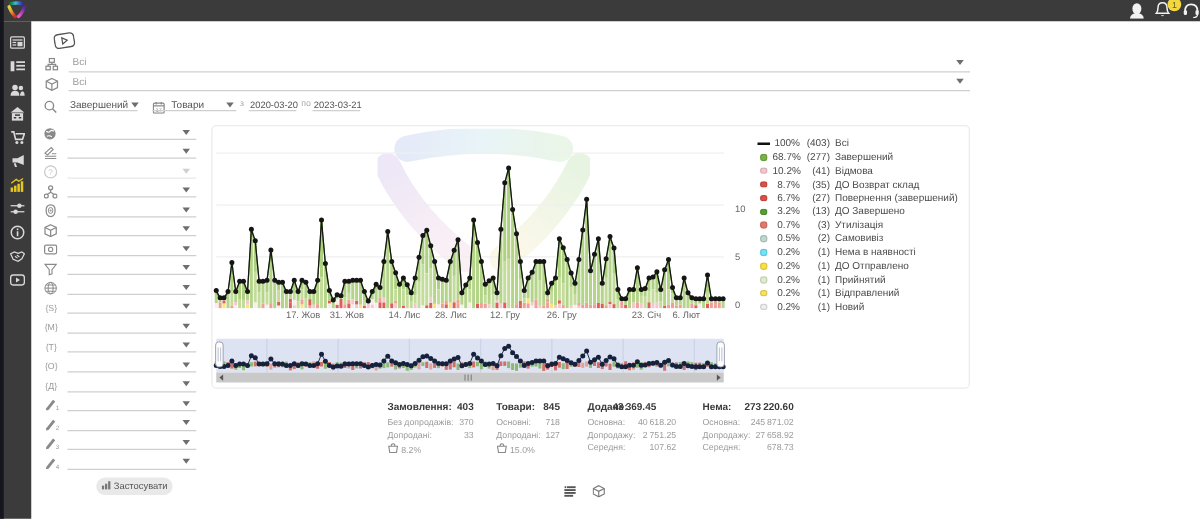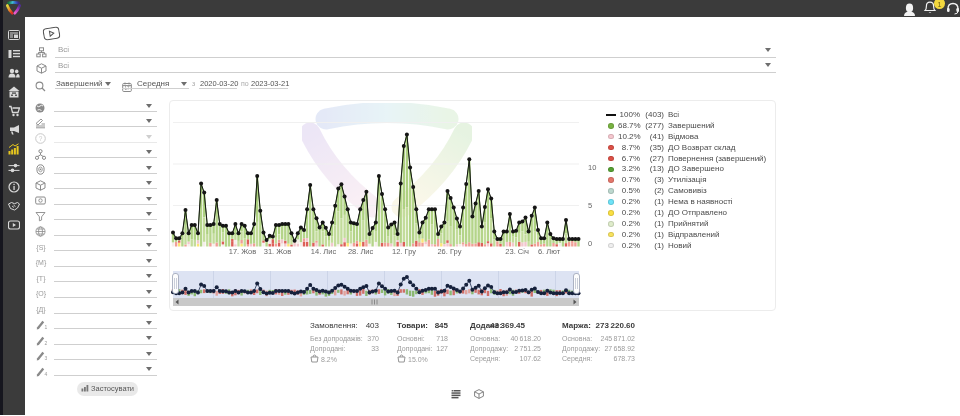--- a/index.html
+++ b/index.html
@@ -135,21 +135,21 @@
       <path d="M7 7 L10 10" stroke="#8a8a8a" stroke-width="1.2"></path>
     </svg></div>
 <div class="abs" style="left:56px;top:78.5px;font-size:8px;color:#555">Завершений</div>
 <div style="position:absolute;left:105px;top:81.5px;width:0;height:0;border-left:3px solid transparent;border-right:3px solid transparent;border-top:4px solid #6e6e6e"></div>
 <div class="abs" style="left:55px;top:88px;width:55px;height:1px;background:#cfcfcf"></div>
 <div class="abs" style="left:122px;top:78px;width:10px;height:10px"><svg width="10" height="10" viewBox="0 0 10 10">
       <rect x="0.7" y="1.5" width="8.6" height="8" rx="1" fill="none" stroke="#8a8a8a"></rect>
       <path d="M0.7 3.6 h8.6 M3 0.5 v2 M7 0.5 v2" stroke="#8a8a8a"></path>
       <text x="5" y="8.3" font-size="4.5" fill="#8a8a8a" text-anchor="middle" font-family="Liberation Sans">17</text>
     </svg></div>
-<div class="abs" style="left:137px;top:78.5px;font-size:8px;color:#555">Середня</div>
+<div class="abs" style="left:137px;top:78.5px;font-size:8px;color:#555">Товари</div>
 <div style="position:absolute;left:181px;top:81.5px;width:0;height:0;border-left:3px solid transparent;border-right:3px solid transparent;border-top:4px solid #6e6e6e"></div>
 <div class="abs" style="left:122px;top:88px;width:67px;height:1px;background:#cfcfcf"></div>
 <div class="abs" style="left:192px;top:80px;font-size:7px;color:#aaa">з</div>
 <div class="abs" style="left:200px;top:78.5px;font-size:7.5px;color:#555">2020-03-20</div>
 <div class="abs" style="left:199px;top:88px;width:38px;height:1px;background:#cfcfcf"></div>
 <div class="abs" style="left:241px;top:80px;font-size:7px;color:#aaa">по</div>
 <div class="abs" style="left:251px;top:78.5px;font-size:7.5px;color:#555">2023-03-21</div>
 <div class="abs" style="left:250px;top:88px;width:38px;height:1px;background:#cfcfcf"></div>
 
 <div style="position:absolute;left:35px;top:99.0px;width:13px;height:11px"><svg width="10" height="10" viewBox="0 0 10 10">
@@ -1042,21 +1042,21 @@
     <div style="height:10.9px;line-height:10.9px;white-space:nowrap"><span style="display:inline-block;width:14px;text-align:center"><span style="display:inline-block;width:5.5px;height:5.5px;border-radius:50%;background:#56a033;border:0.5px solid rgba(0,0,0,0.12);vertical-align:middle"></span></span><span style="display:inline-block;width:22px;text-align:right">3.2%</span><span style="display:inline-block;width:24px;text-align:right">(13)</span><span style="padding-left:4px">ДО Завершено</span></div>
     <div style="height:10.9px;line-height:10.9px;white-space:nowrap"><span style="display:inline-block;width:14px;text-align:center"><span style="display:inline-block;width:5.5px;height:5.5px;border-radius:50%;background:#e4776b;border:0.5px solid rgba(0,0,0,0.12);vertical-align:middle"></span></span><span style="display:inline-block;width:22px;text-align:right">0.7%</span><span style="display:inline-block;width:24px;text-align:right">(3)</span><span style="padding-left:4px">Утилізація</span></div>
     <div style="height:10.9px;line-height:10.9px;white-space:nowrap"><span style="display:inline-block;width:14px;text-align:center"><span style="display:inline-block;width:5.5px;height:5.5px;border-radius:50%;background:#bdd8cf;border:0.5px solid rgba(0,0,0,0.12);vertical-align:middle"></span></span><span style="display:inline-block;width:22px;text-align:right">0.5%</span><span style="display:inline-block;width:24px;text-align:right">(2)</span><span style="padding-left:4px">Самовивіз</span></div>
     <div style="height:10.9px;line-height:10.9px;white-space:nowrap"><span style="display:inline-block;width:14px;text-align:center"><span style="display:inline-block;width:5.5px;height:5.5px;border-radius:50%;background:#6fe3f8;border:0.5px solid rgba(0,0,0,0.12);vertical-align:middle"></span></span><span style="display:inline-block;width:22px;text-align:right">0.2%</span><span style="display:inline-block;width:24px;text-align:right">(1)</span><span style="padding-left:4px">Нема в наявності</span></div>
     <div style="height:10.9px;line-height:10.9px;white-space:nowrap"><span style="display:inline-block;width:14px;text-align:center"><span style="display:inline-block;width:5.5px;height:5.5px;border-radius:50%;background:#fbe042;border:0.5px solid rgba(0,0,0,0.12);vertical-align:middle"></span></span><span style="display:inline-block;width:22px;text-align:right">0.2%</span><span style="display:inline-block;width:24px;text-align:right">(1)</span><span style="padding-left:4px">ДО Отправлено</span></div>
     <div style="height:10.9px;line-height:10.9px;white-space:nowrap"><span style="display:inline-block;width:14px;text-align:center"><span style="display:inline-block;width:5.5px;height:5.5px;border-radius:50%;background:#dfeccb;border:0.5px solid rgba(0,0,0,0.12);vertical-align:middle"></span></span><span style="display:inline-block;width:22px;text-align:right">0.2%</span><span style="display:inline-block;width:24px;text-align:right">(1)</span><span style="padding-left:4px">Прийнятий</span></div>
     <div style="height:10.9px;line-height:10.9px;white-space:nowrap"><span style="display:inline-block;width:14px;text-align:center"><span style="display:inline-block;width:5.5px;height:5.5px;border-radius:50%;background:#f8e25e;border:0.5px solid rgba(0,0,0,0.12);vertical-align:middle"></span></span><span style="display:inline-block;width:22px;text-align:right">0.2%</span><span style="display:inline-block;width:24px;text-align:right">(1)</span><span style="padding-left:4px">Відправлений</span></div>
     <div style="height:10.9px;line-height:10.9px;white-space:nowrap"><span style="display:inline-block;width:14px;text-align:center"><span style="display:inline-block;width:5.5px;height:5.5px;border-radius:50%;background:#efefef;border:0.5px solid rgba(0,0,0,0.12);vertical-align:middle"></span></span><span style="display:inline-block;width:22px;text-align:right">0.2%</span><span style="display:inline-block;width:24px;text-align:right">(1)</span><span style="padding-left:4px">Новий</span></div>
   </div>
 <div style="position:absolute;left:310px;top:320.5px;width:69px">
-    <div style="position:relative;font-size:8px;font-weight:normal;color:#3a3a3a;height:13.5px;white-space:nowrap"><span>Замовлення:</span><span style="position:absolute;right:0">403</span></div>
+    <div style="position:relative;font-size:8px;font-weight:bold;color:#3a3a3a;height:13.5px;white-space:nowrap"><span>Замовлення:</span><span style="position:absolute;right:0">403</span></div>
     <div style="position:relative;font-size:7px;color:#9b9b9b;height:9.8px;line-height:9.8px;white-space:nowrap"><span>Без допродажів:</span><span style="position:absolute;right:0">370</span></div>
     <div style="position:relative;font-size:7px;color:#9b9b9b;height:9.8px;line-height:9.8px;white-space:nowrap"><span>Допродані:</span><span style="position:absolute;right:0">33</span></div>
     <div style="position:relative;font-size:7px;color:#9b9b9b;height:9.8px;line-height:9.8px;white-space:nowrap"><span><svg width="9" height="9" viewBox="0 0 9 9" style="vertical-align:-1px;margin-right:2px">
           <path d="M1 3 h7 l-0.8 5 h-5.4 z" fill="none" stroke="#8a8a8a" stroke-width="0.9"></path>
           <path d="M3 3 q0 -2 1.5 -2 q1.5 0 1.5 2" fill="none" stroke="#8a8a8a" stroke-width="0.9"></path>
         </svg>8.2%</span><span style="position:absolute;right:0"></span></div>
   </div>
 <div style="position:absolute;left:397px;top:320.5px;width:51px">
     <div style="position:relative;font-size:8px;font-weight:bold;color:#3a3a3a;height:13.5px;white-space:nowrap"><span>Товари:</span><span style="position:absolute;right:0">845</span></div>
     <div style="position:relative;font-size:7px;color:#9b9b9b;height:9.8px;line-height:9.8px;white-space:nowrap"><span>Основні:</span><span style="position:absolute;right:0">718</span></div>
@@ -1066,21 +1066,21 @@
           <path d="M3 3 q0 -2 1.5 -2 q1.5 0 1.5 2" fill="none" stroke="#8a8a8a" stroke-width="0.9"></path>
         </svg>15.0%</span><span style="position:absolute;right:0"></span></div>
   </div>
 <div style="position:absolute;left:470px;top:320.5px;width:71px">
     <div style="position:relative;font-size:8px;font-weight:bold;color:#3a3a3a;height:13.5px;white-space:nowrap"><span>Додане:</span><span style="position:absolute;right:16px">43 369.45</span></div>
     <div style="position:relative;font-size:7px;color:#9b9b9b;height:9.8px;line-height:9.8px;white-space:nowrap"><span>Основна:</span><span style="position:absolute;right:0">40 618.20</span></div>
     <div style="position:relative;font-size:7px;color:#9b9b9b;height:9.8px;line-height:9.8px;white-space:nowrap"><span>Допродажу:</span><span style="position:absolute;right:0">2 751.25</span></div>
     <div style="position:relative;font-size:7px;color:#9b9b9b;height:9.8px;line-height:9.8px;white-space:nowrap"><span>Середня:</span><span style="position:absolute;right:0">107.62</span></div>
   </div>
 <div style="position:absolute;left:562px;top:320.5px;width:73px">
-    <div style="position:relative;font-size:8px;font-weight:bold;color:#3a3a3a;height:13.5px;white-space:nowrap"><span>Маржа:</span><span style="position:absolute;right:0">273 220.60</span></div>
+    <div style="position:relative;font-size:8px;font-weight:bold;color:#3a3a3a;height:13.5px;white-space:nowrap"><span>Нема:</span><span style="position:absolute;right:0">273 220.60</span></div>
     <div style="position:relative;font-size:7px;color:#9b9b9b;height:9.8px;line-height:9.8px;white-space:nowrap"><span>Основна:</span><span style="position:absolute;right:0">245 871.02</span></div>
     <div style="position:relative;font-size:7px;color:#9b9b9b;height:9.8px;line-height:9.8px;white-space:nowrap"><span>Допродажу:</span><span style="position:absolute;right:0">27 658.92</span></div>
     <div style="position:relative;font-size:7px;color:#9b9b9b;height:9.8px;line-height:9.8px;white-space:nowrap"><span>Середня:</span><span style="position:absolute;right:0">678.73</span></div>
   </div>
 <div class="abs" style="left:451px;top:385px"><svg width="10" height="10" viewBox="0 0 10 10">
       <rect x="2.5" y="1" width="7" height="1.5" fill="#555"></rect>
       <rect x="0.5" y="3.3" width="9" height="1.5" fill="#555"></rect>
       <rect x="0.5" y="5.6" width="9" height="1.5" fill="#555"></rect>
       <rect x="0.5" y="7.9" width="7" height="1.5" fill="#555"></rect>
       <rect x="0.7" y="1" width="1.2" height="1.5" fill="#555"></rect>

